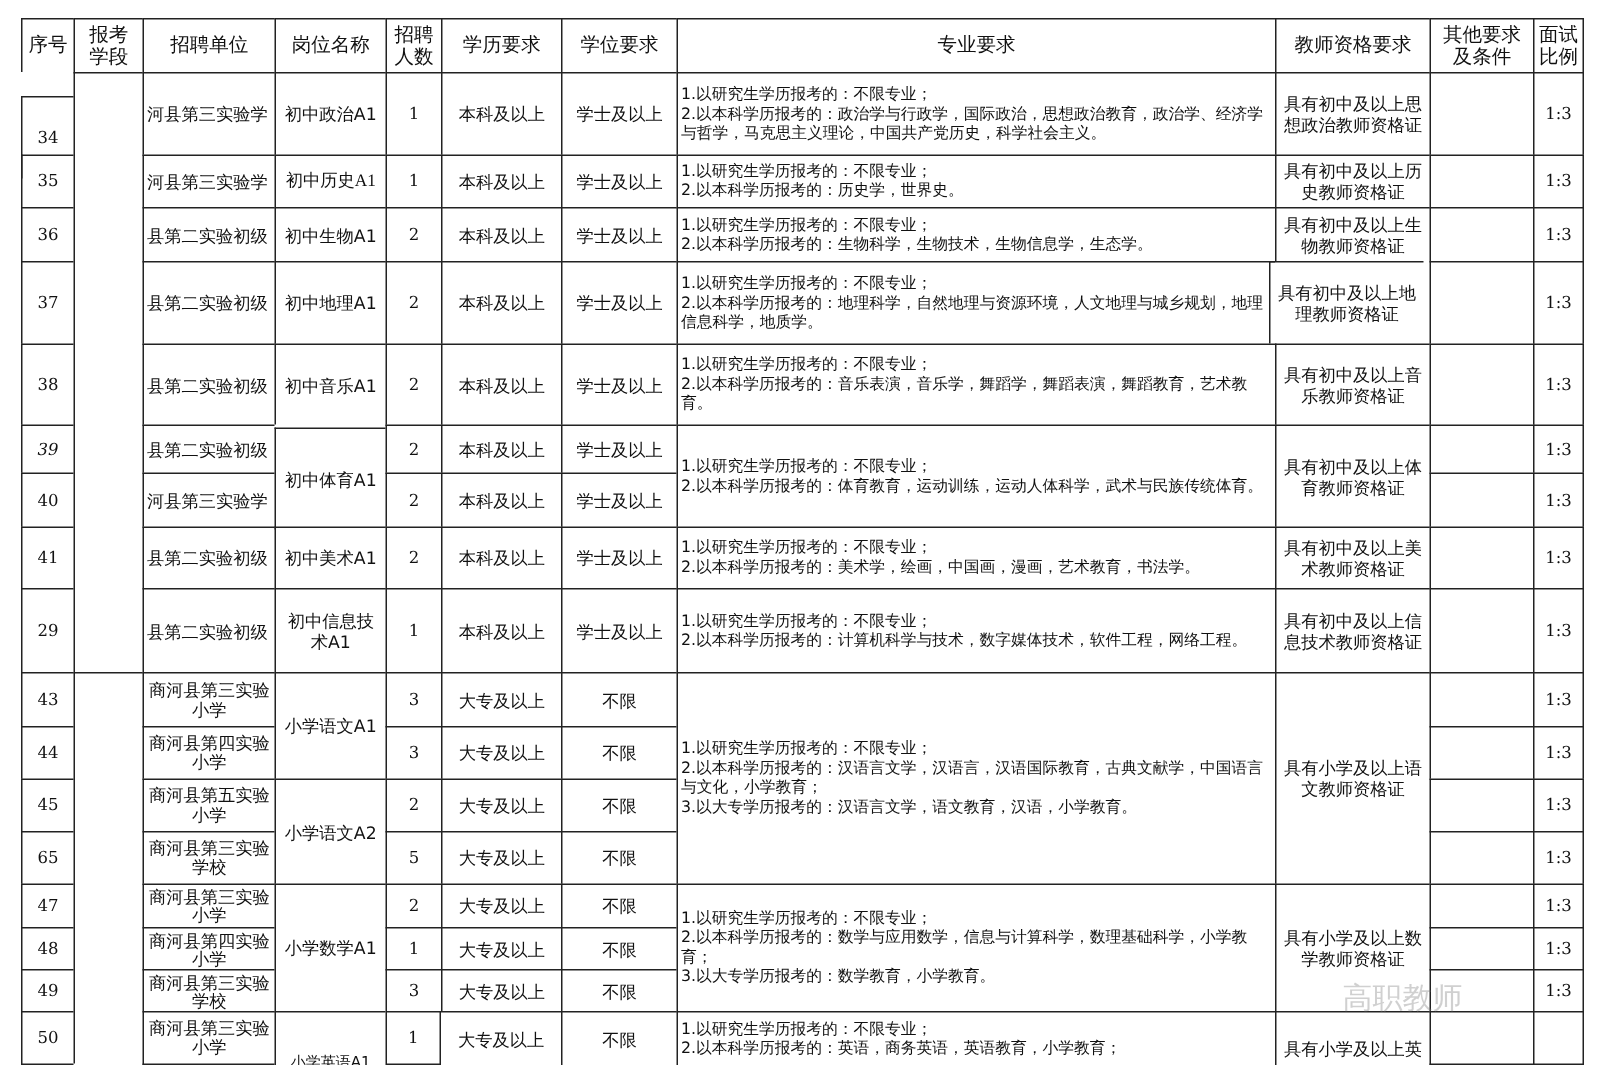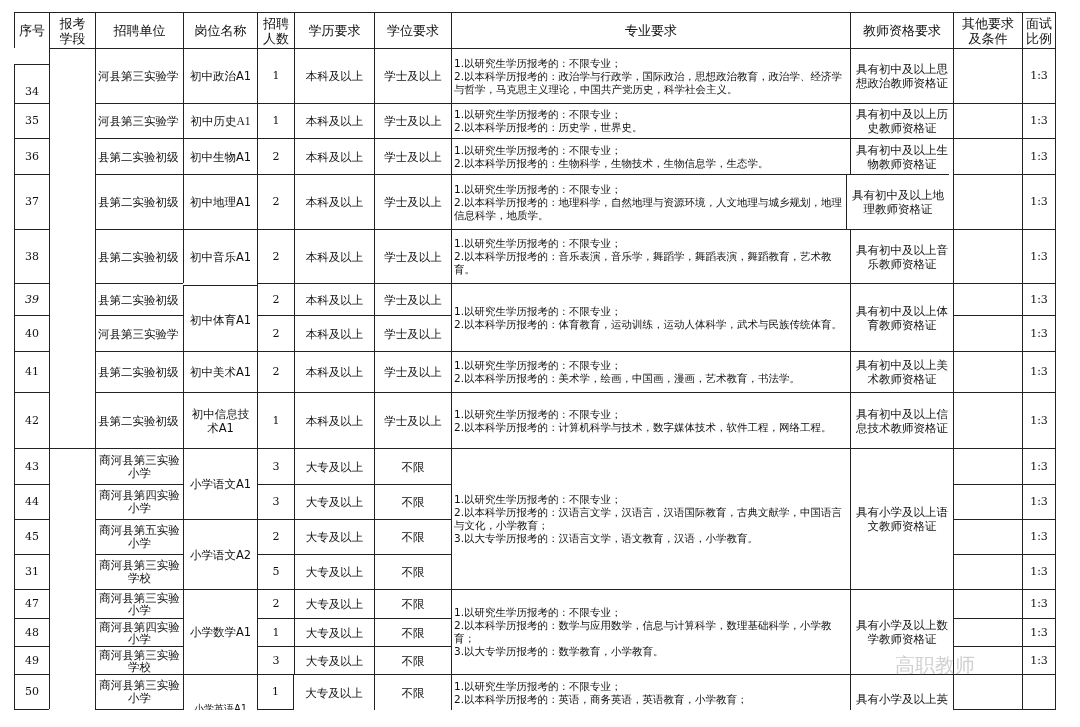--- a/index.html
+++ b/index.html
@@ -288,21 +288,21 @@
     </div>
   <div class="cell" style="left:850px;top:351px;width:103px;height:41px;">
       <span>具有初中及以上美术教师资格证</span>
     </div>
   <div class="cell" style="left:953px;top:351px;width:69px;height:41px;"></div>
   <div class="cell num rb" style="left:1022px;top:351px;width:34px;height:41px;">
       <span>1:3</span>
     </div>
 
   <div class="cell num" style="left:14px;top:392px;width:35px;height:56px;">
-      <span>42</span>
+      <span>29</span>
     </div>
   <div class="cell left" style="left:95px;top:392px;width:88px;height:56px;">
       <span>县第二实验初级</span>
     </div>
   <div class="cell" style="left:183px;top:392px;width:74px;height:56px;">
       <span style="white-space:pre-line">初中信息技
 术A1</span>
     </div>
   <div class="cell num" style="left:257px;top:392px;width:37px;height:56px;">
       <span>1</span>
@@ -397,21 +397,21 @@
     </div>
   <div class="cell" style="left:374px;top:519px;width:77px;height:35px;">
       <span>不限</span>
     </div>
   <div class="cell" style="left:953px;top:519px;width:69px;height:35px;"></div>
   <div class="cell num rb" style="left:1022px;top:519px;width:34px;height:35px;">
       <span>1:3</span>
     </div>
 
   <div class="cell num" style="left:14px;top:554px;width:35px;height:35px;">
-      <span>31</span>
+      <span>65</span>
     </div>
   <div class="cell" style="left:95px;top:554px;width:88px;height:35px;line-height:13px;">
       <span style="white-space:pre-line">商河县第三实验
 学校</span>
     </div>
   <div class="cell num" style="left:257px;top:554px;width:37px;height:35px;">
       <span>5</span>
     </div>
   <div class="cell" style="left:294px;top:554px;width:80px;height:35px;">
       <span>大专及以上</span>

